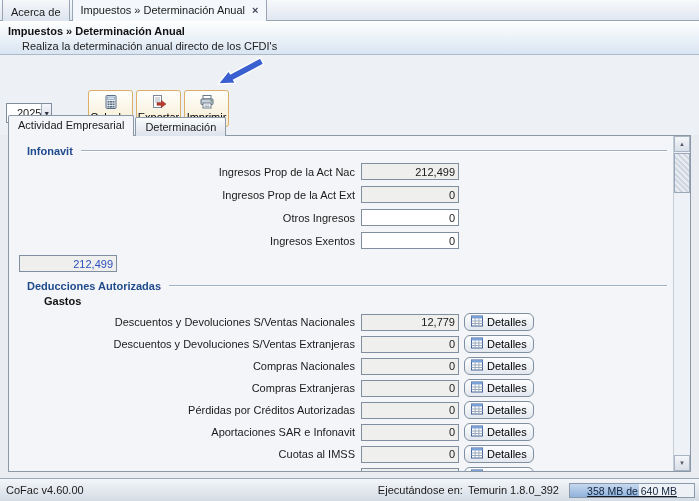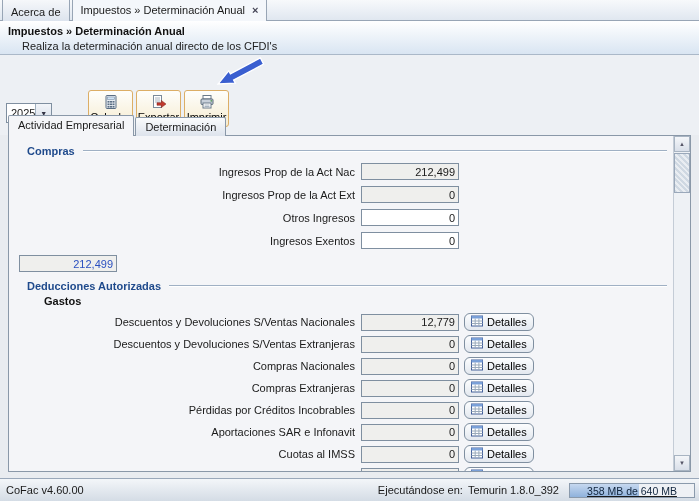--- a/index.html
+++ b/index.html
@@ -40,21 +40,21 @@
   .title { font-weight:bold; padding:4px 0 0 8px; color:#111; }
   .subtitle { padding:3px 0 0 22px; color:#222; }
 
   
   .midarea {
     position:absolute; top:55px; left:0; right:0; height:80px;
     background:#edf0f4;
   }
   .combo {
     position:absolute; left:6px; bottom:12px; width:46px; height:20px;
-    border:1px solid #7f8fa0; background:#fff; display:flex; cursor:default;
+    border:1px solid #7f8fa0; background:#fff; display:flex; cursor:default;padding-left:6px;
   }
   .combo-val { flex:1; padding:3px 0 0 4px; }
   .combo-btn {
     width:16px; border-left:1px solid #9fb0c0;
     background: linear-gradient(#f2f5f9,#d6dde8);
     display:flex; align-items:center; justify-content:center;
     font-size:7px; color:#334; cursor:pointer;
   }
   .tbtns { position:absolute; left:88px; bottom:8px; display:flex; gap:3px; }
   .tbtn {
@@ -234,21 +234,21 @@
     <div class="ctab">
       <span>Determinación</span>
     </div>
   </div>
 </div>
 
 <div class="panel">
   <div class="panel-body">
 
     <div class="sechead">
-      <span class="sectitle">Compras</span>
+      <span class="sectitle">Infonavit</span>
       <span class="rule"></span>
     </div>
 
     <div class="frow">
       <span class="flabel">Ingresos Prop de la Act Nac</span>
       <input class="amt ro" value="212,499" style="">
     </div>
     <div class="frow">
       <span class="flabel">Ingresos Prop de la Act Ext</span>
       <input class="amt ro" value="0" style="">
@@ -325,21 +325,21 @@
               <rect x="0.5" y="1" width="11" height="2.5" fill="#7aa0d8"></rect>
               <line x1="4.2" y1="3.5" x2="4.2" y2="11" stroke="#9aaabb"></line>
               <line x1="7.9" y1="3.5" x2="7.9" y2="11" stroke="#9aaabb"></line>
               <line x1="0.5" y1="6" x2="11.5" y2="6" stroke="#9aaabb"></line>
               <line x1="0.5" y1="8.5" x2="11.5" y2="8.5" stroke="#9aaabb"></line>
             </svg></span>
         <span>Detalles</span>
       </button>
     </div>
     <div class="frow g">
-      <span class="flabel">Pérdidas por Créditos Incobrables</span>
+      <span class="flabel">Pérdidas por Créditos Autorizadas</span>
       <input class="amt ro" value="0" style="">
       <button class="dbtn">
         <span><svg width="12" height="12" viewBox="0 0 12 12">
               <rect x="0.5" y="1" width="11" height="10" fill="#fff" stroke="#44609a"></rect>
               <rect x="0.5" y="1" width="11" height="2.5" fill="#7aa0d8"></rect>
               <line x1="4.2" y1="3.5" x2="4.2" y2="11" stroke="#9aaabb"></line>
               <line x1="7.9" y1="3.5" x2="7.9" y2="11" stroke="#9aaabb"></line>
               <line x1="0.5" y1="6" x2="11.5" y2="6" stroke="#9aaabb"></line>
               <line x1="0.5" y1="8.5" x2="11.5" y2="8.5" stroke="#9aaabb"></line>
             </svg></span>

